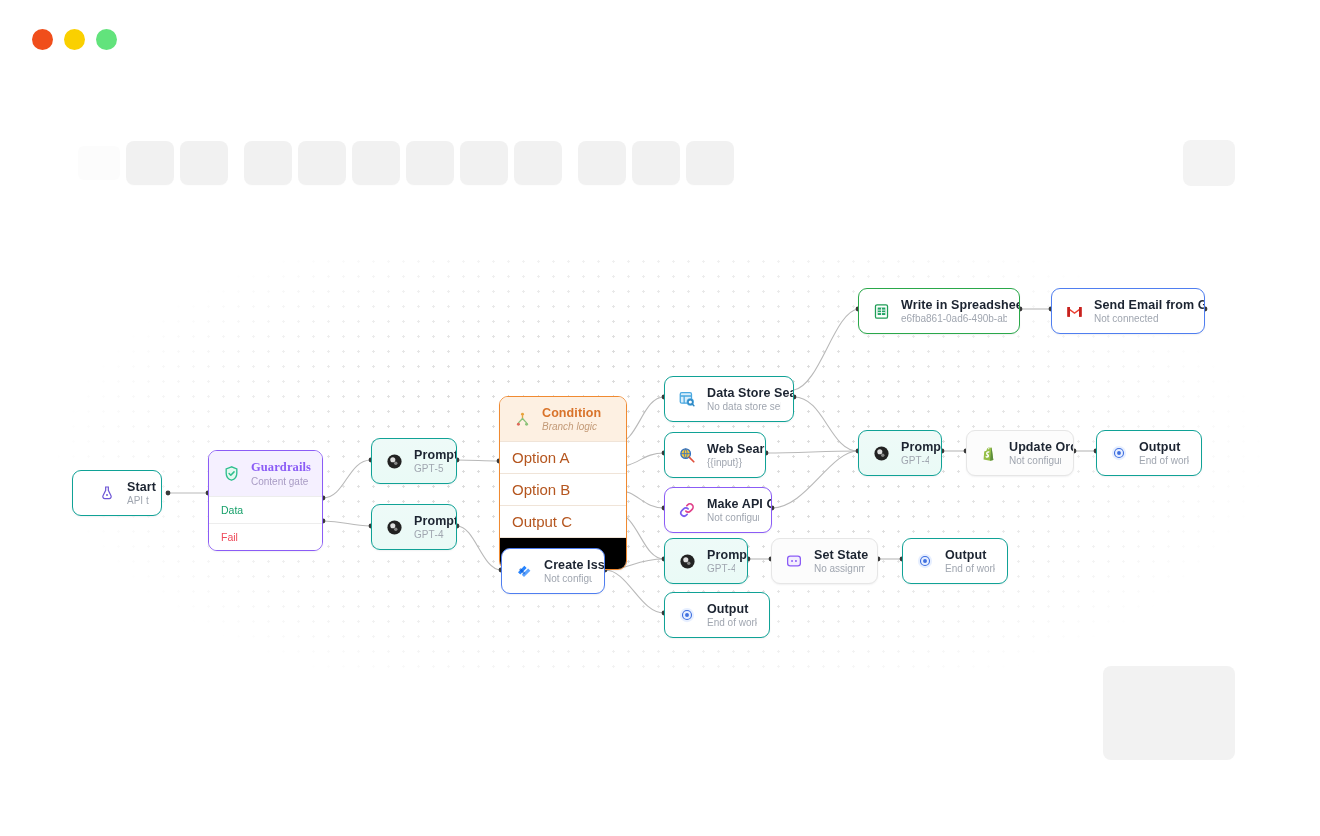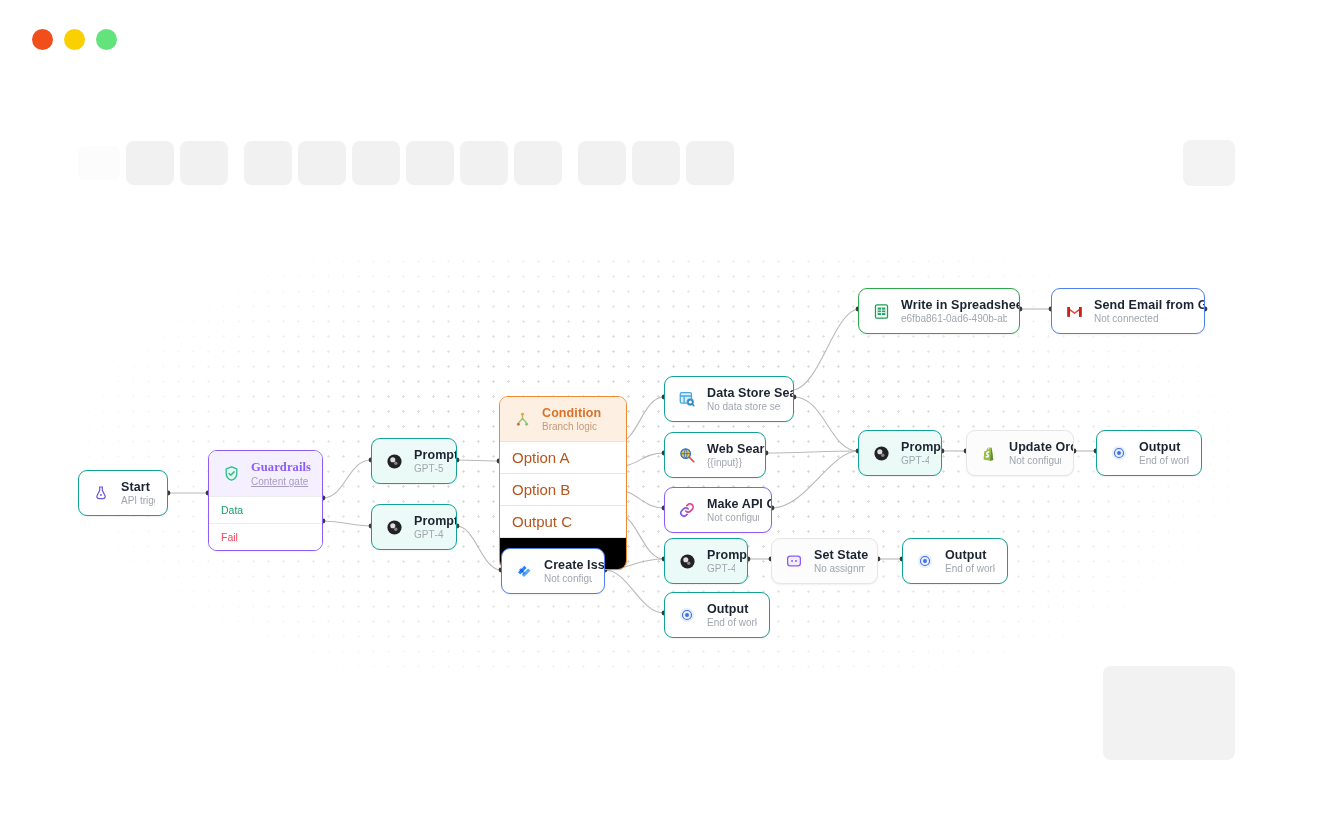--- a/index.html
+++ b/index.html
@@ -70,29 +70,29 @@
   
   .n-green { border-color: #2aa84a; background: #ffffff; }
   
   .n-grey { border-color: #e6e6e6; background: #fcfcfc; }
   
   .n-orange { border-color: #f08a31; background: #ffffff; }
 
   
   .gr-head { background: #f5f0ff; }
   .gr-head .ntitle { color: #8b5cf6; font-family: Liberation Serif, serif; }
-  .gr-head .nsub { color: #a89bc4; text-decoration: underline; }
+  .gr-head .nsub { color: #a89bc4; }
   .row { padding: 7px 12px; font-size: 10.5px; border-top: 1px solid #ededed; background:#fff; }
   .row.pass { color: #17a06a; }
   .row.fail { color: #ef4a5a; }
 
   
   .cond-head { background: #fdf0e2; }
   .cond-head .ntitle { color: #d9732a; }
-  .cond-head .nsub { color: #c39a77; }
+  .cond-head .nsub { color: #c39a77; font-style: italic; }
   .crow { padding: 7px 12px; font-size: 15px; color: #b5561f; border-top: 1px solid #f0e4d8; background: #fff; }
   .crow.else { background: #000000; color: #e2564f; }
 
   
   .t-dark { color: #1c2431; }
 </style>
 </head>
 <body>
 
 <div id="app">
@@ -197,21 +197,21 @@
       <circle class="port" cx="966" cy="451" r="2.4"></circle>
       <circle class="port" cx="1074" cy="451" r="2.4"></circle>
       <circle class="port" cx="1096" cy="451" r="2.4"></circle>
       <circle class="port" cx="858" cy="309" r="2.4"></circle>
       <circle class="port" cx="1020" cy="309" r="2.4"></circle>
       <circle class="port" cx="1051" cy="309" r="2.4"></circle>
       <circle class="port" cx="1205" cy="309" r="2.4"></circle>
     </g>
   </svg>
 
-  <div class="node n-teal-plain" style="left:78px; top:470px; width:90px;">
+  <div class="node n-teal-plain" style="left:72px; top:470px; width:90px;padding-left:12px;">
     <div class="nhead">
       <span class="nicon">
         <svg width="16" height="16" viewBox="0 0 24 24" fill="none" stroke="#6d55d6" stroke-width="1.8">
           <path d="M10 3h4v5l4 8a3 3 0 0 1-2.7 4.3H8.7A3 3 0 0 1 6 16l4-8V3z"></path>
           <circle cx="12" cy="15" r="1.4" fill="#6d55d6" stroke="none"></circle>
         </svg>
       </span>
       <span class="ntxt">
         <span class="ntitle t-dark">Start</span>
         <span class="nsub">API trigger</span>

